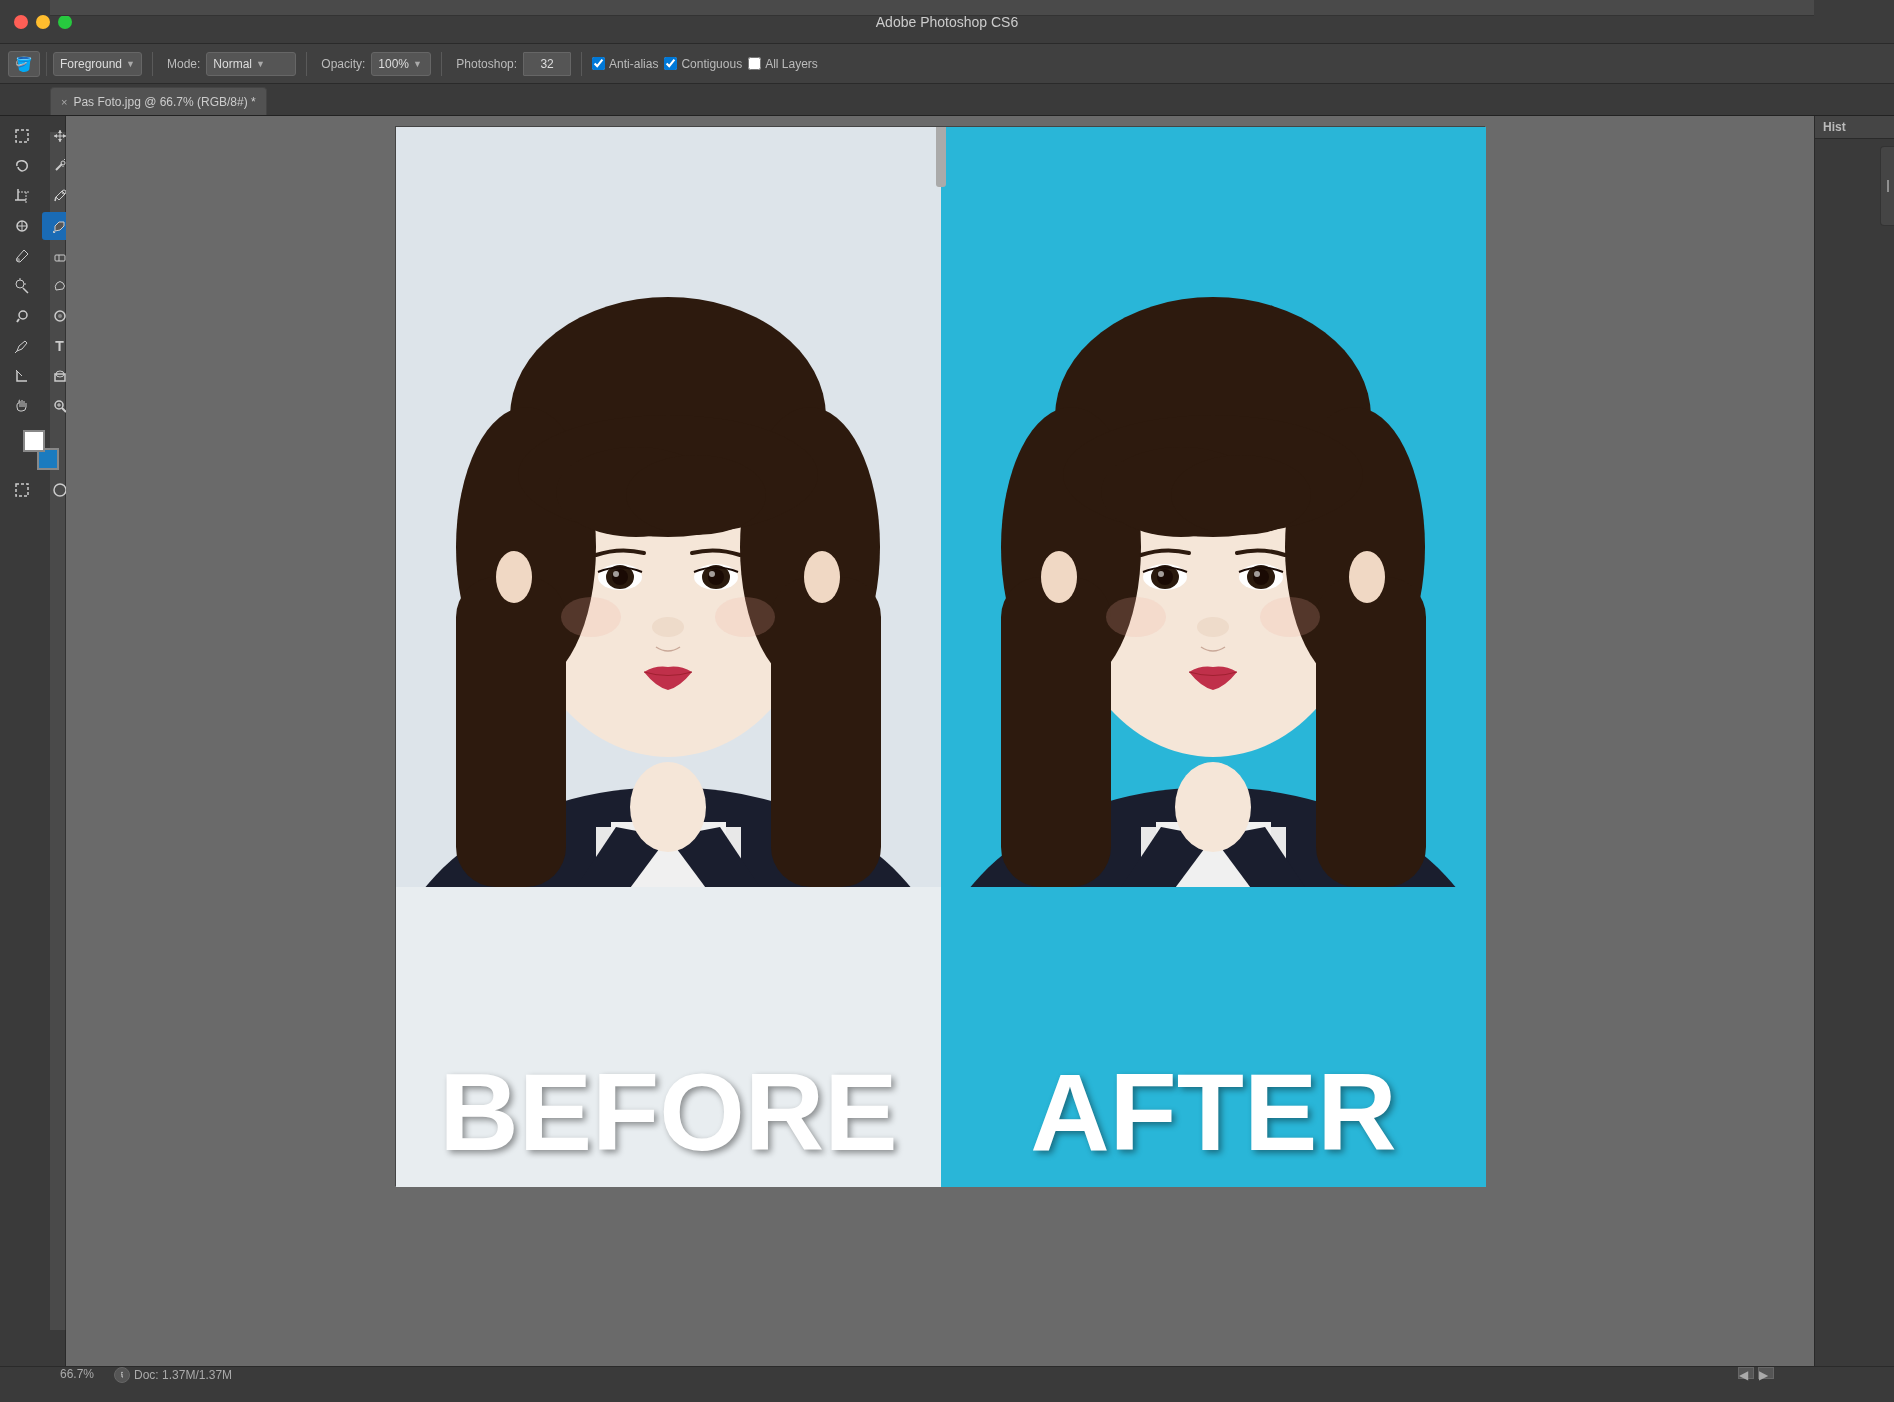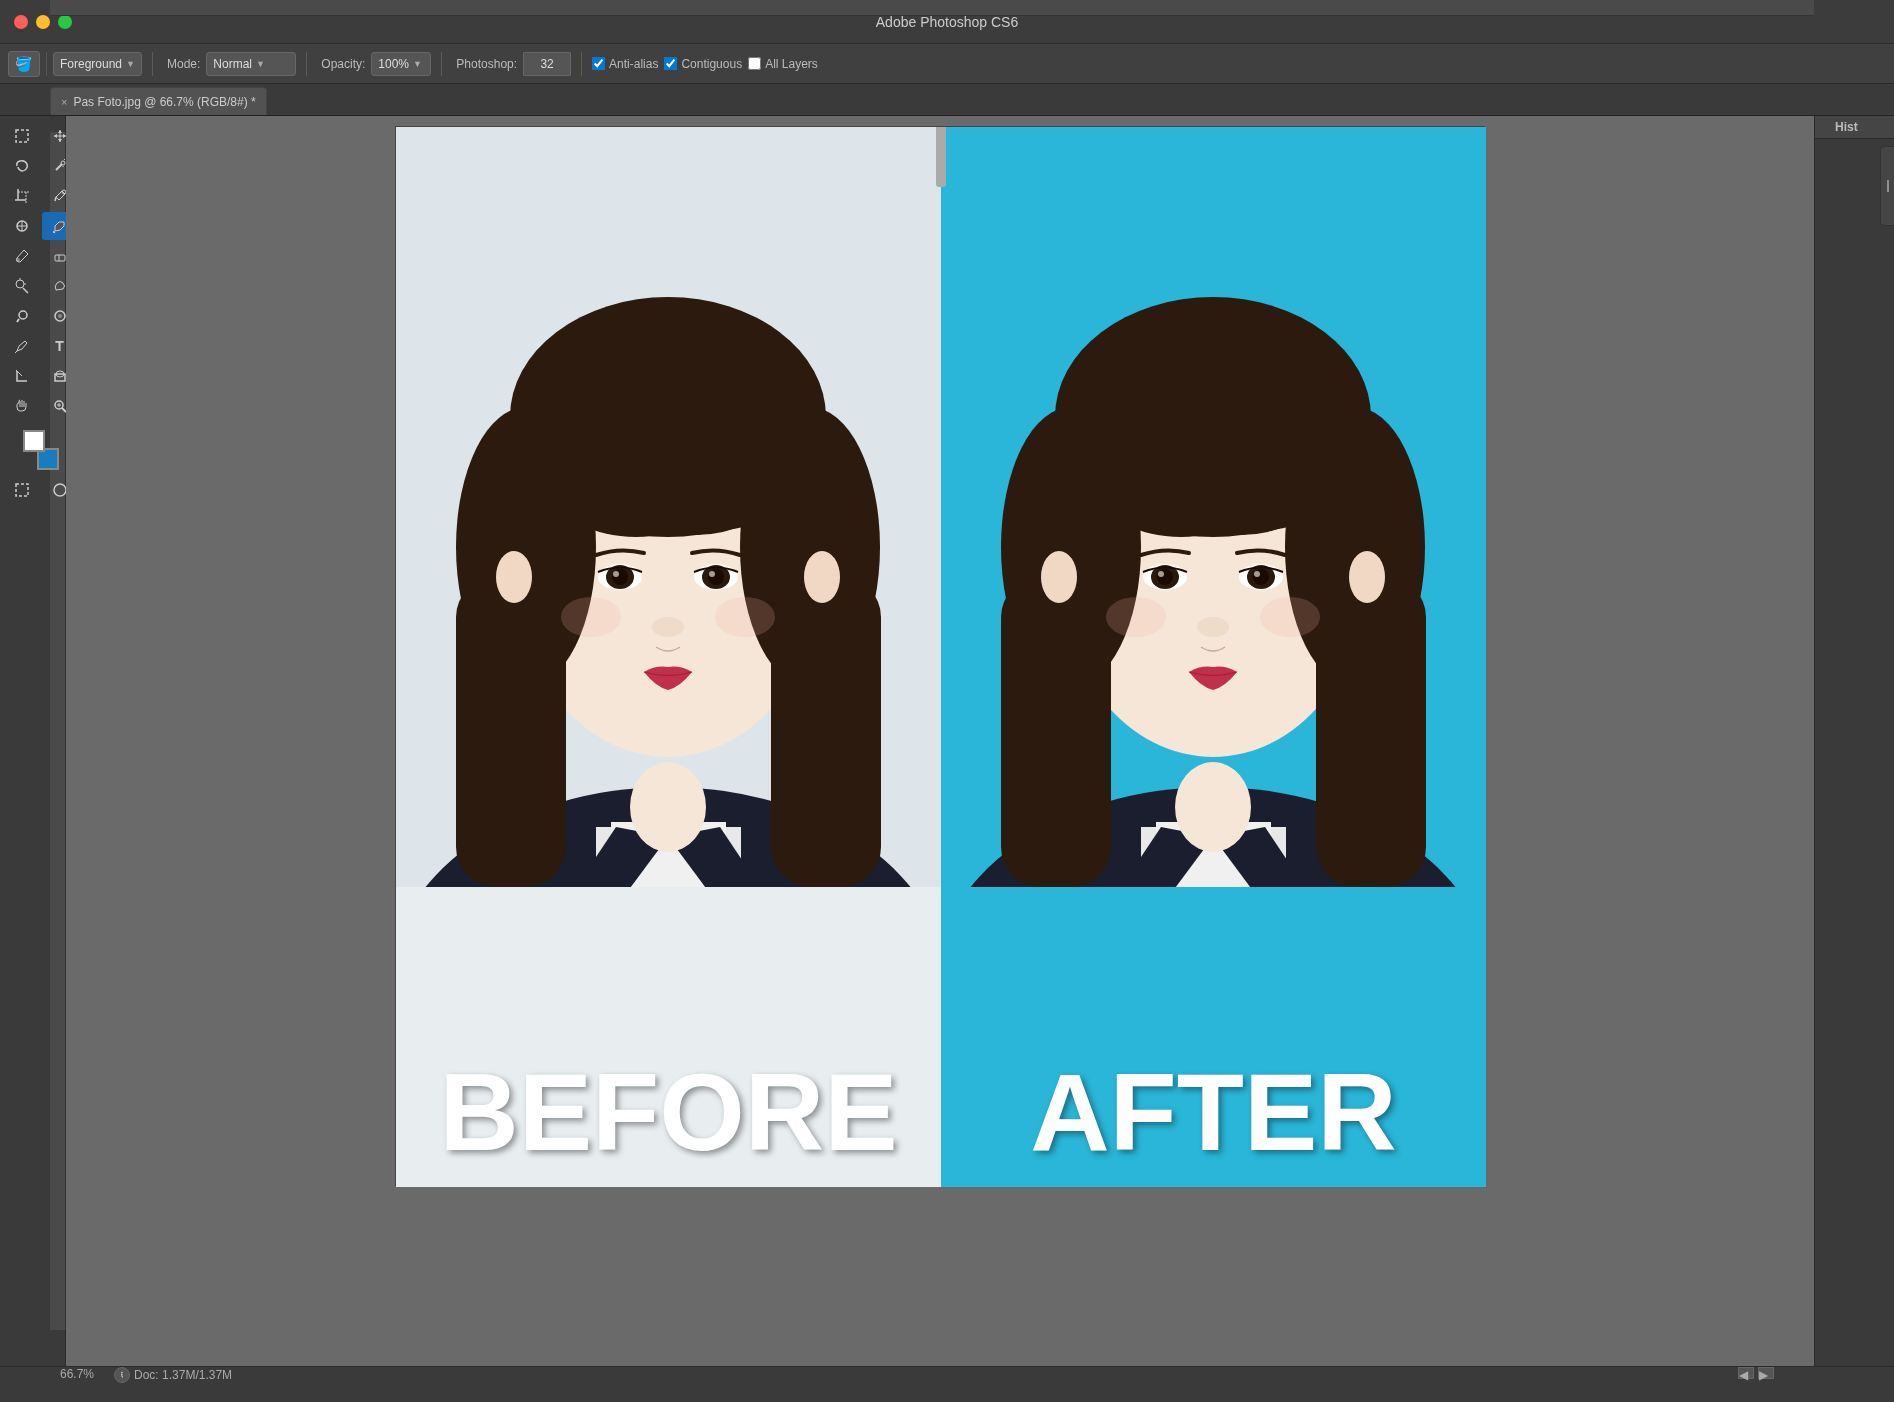--- a/index.html
+++ b/index.html
@@ -620,21 +620,21 @@
         
         <div style="position:absolute;bottom:20px;left:0;width:100%;text-align:center;font-size:110px;font-weight:900;color:white;font-family:'Arial Black',Arial,sans-serif;text-shadow:3px 3px 6px rgba(0,0,0,0.4);line-height:1;">AFTER</div>
       </div>
 
       <div style="position:absolute;left:545px;top:0;width:10px;height:60px;background:#aaa;transform:translateX(-50%);cursor:ew-resize;z-index:10;border-radius:0 0 3px 3px;"></div>
 
     </div>
   </div>
 
   <div style="width:80px;background:#3a3a3a;border-left:1px solid #2a2a2a;flex-shrink:0;position:relative;">
-    <div style="background:#454545;border-bottom:1px solid #2a2a2a;padding:4px 20px;color:#bbb;font-size:12px;font-weight:600;">
+    <div style="background:#454545;border-bottom:1px solid #2a2a2a;padding:4px 8px;color:#bbb;font-size:12px;font-weight:600;">
       <span>Hist</span>
     </div>
     <div style="width:14px;height:80px;background:#454545;border:1px solid #333;border-right:none;border-radius:4px 0 0 4px;position:absolute;right:0;top:30px;display:flex;align-items:center;justify-content:center;">
       <svg width="8" height="14" viewBox="0 0 8 14" fill="none">
           <line x1="4" y1="1" x2="4" y2="13" stroke="#aaa" stroke-width="1.5"></line>
         </svg>
     </div>
   </div>
 
 </div>

